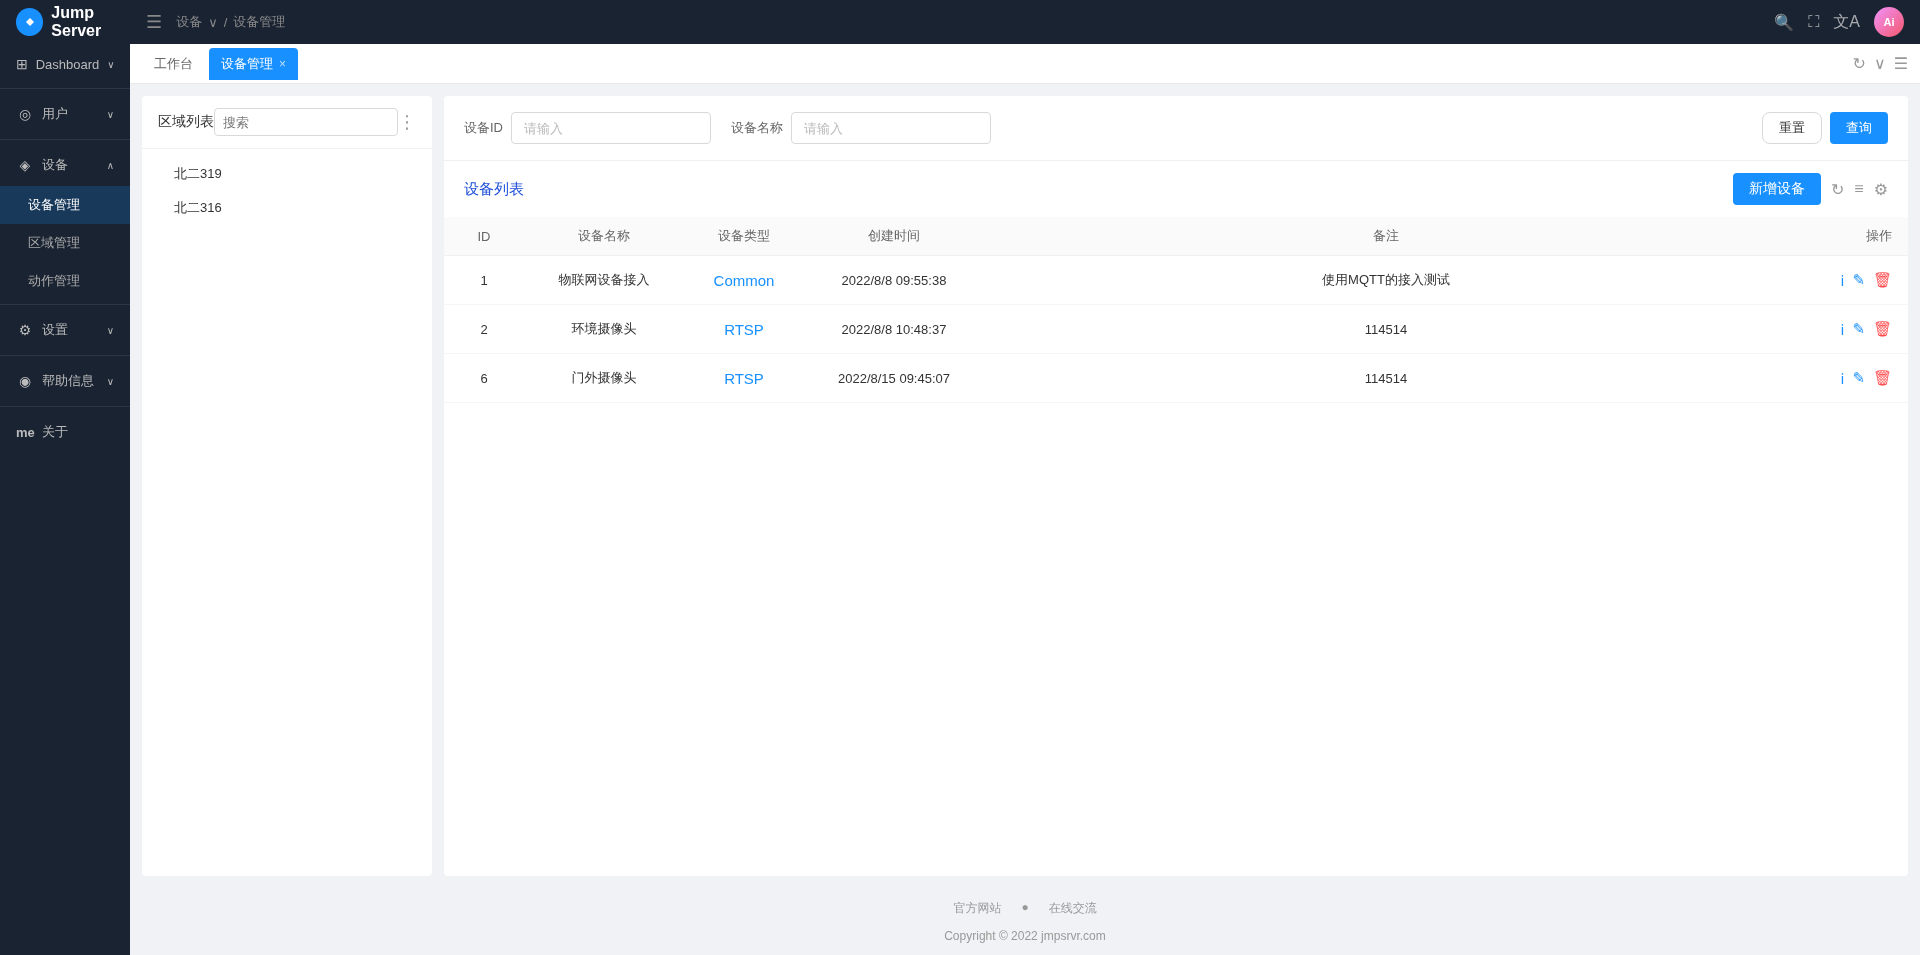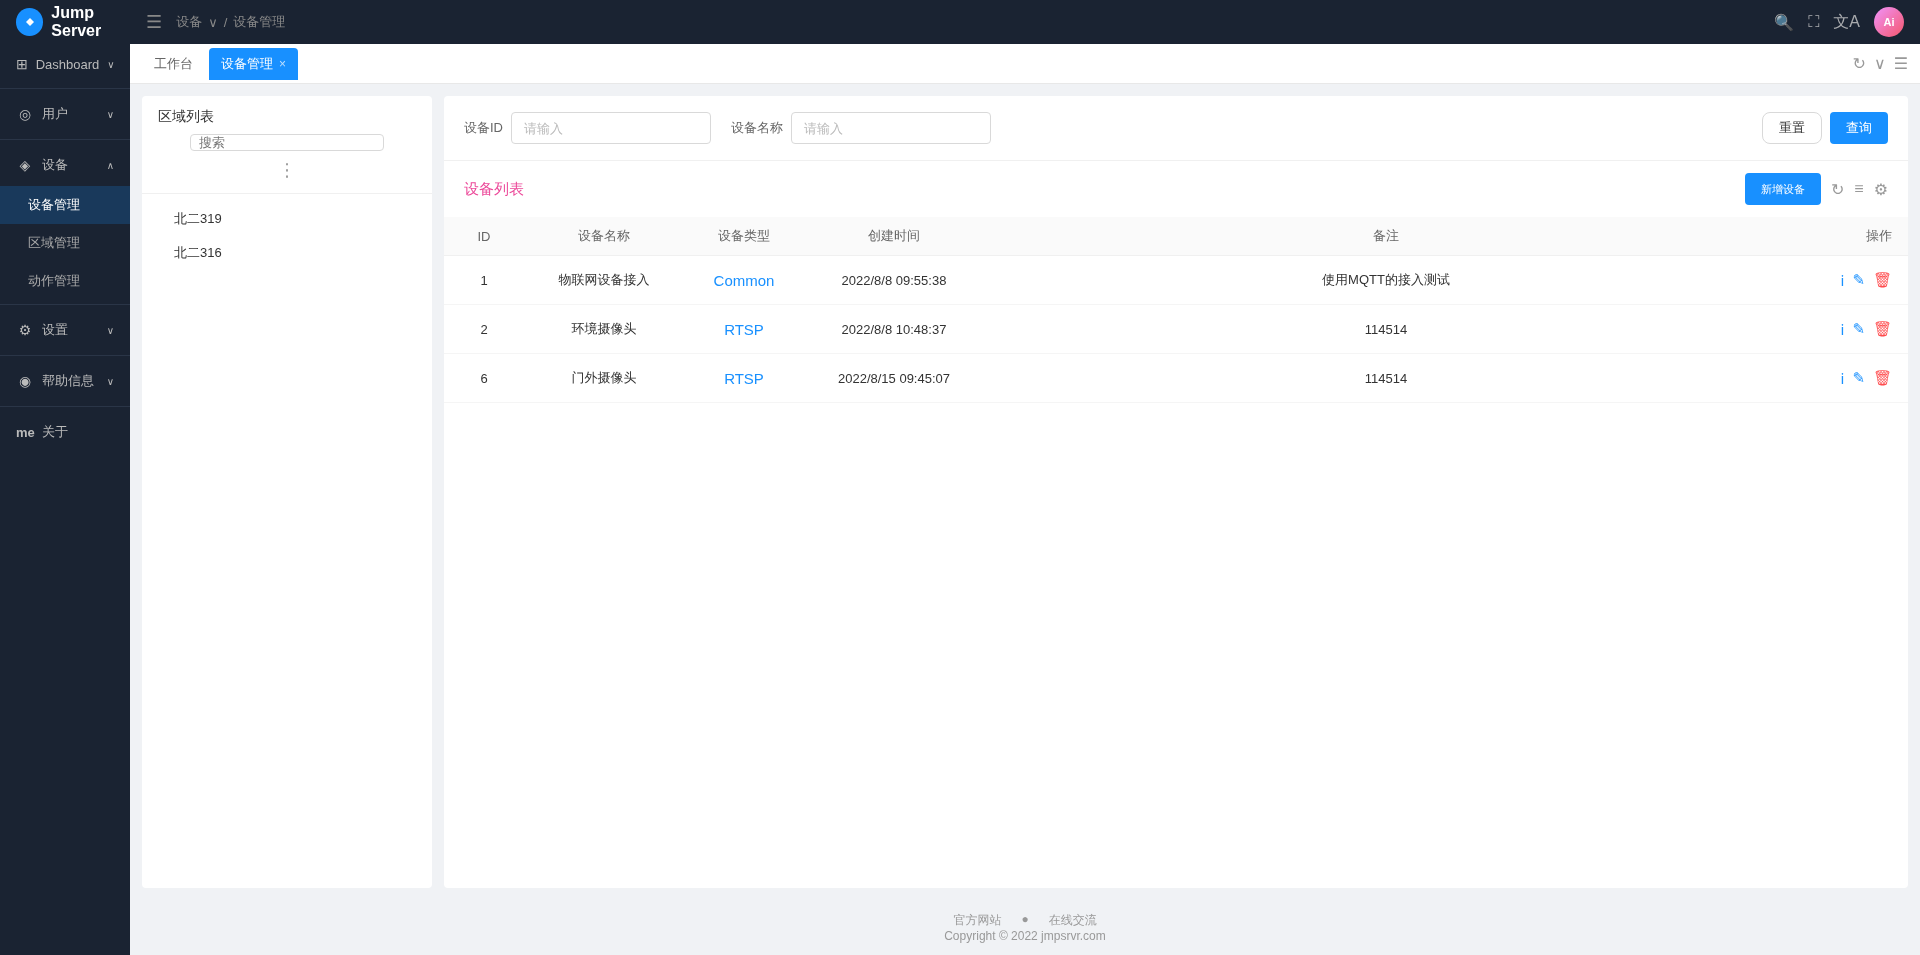--- a/index.html
+++ b/index.html
@@ -171,22 +171,21 @@
       border-radius: 4px;
       flex-shrink: 0;
       display: flex;
       flex-direction: column;
     }
     .area-panel-header {
       padding: 12px 16px;
       border-bottom: 1px solid #f0f0f0;
       display: flex;
       align-items: center;
-      gap: 8px;
-      flex-direction: column;
+      gap: 0;
     }
     .area-panel-title {
       font-size: 14px;
       font-weight: 500;
       color: #333;
       margin-right: auto;
     }
     .search-wrapper {
       display: flex;
       align-items: center;
@@ -259,31 +258,31 @@
       cursor: pointer;
       font-size: 13px;
     }
 
     .device-list-header {
       padding: 12px 20px;
       display: flex;
       align-items: center;
       justify-content: space-between;
     }
-    .device-list-title { font-size: 15px; font-weight: 500; color: #ec4899; }
+    .device-list-title { font-size: 15px; font-weight: 500; color: #1d4ed8; }
     .device-list-actions { display: flex; align-items: center; gap: 10px; }
     .btn-add {
       height: 32px;
       padding: 0 16px;
       background: #1890ff;
       color: white;
       border: none;
       border-radius: 4px;
       cursor: pointer;
-      font-size: 11px;
+      font-size: 14px;
       font-weight: 500;
     }
     .icon-action { font-size: 16px; color: #999; cursor: pointer; }
 
     
     .device-table {
       flex: 1;
       overflow-y: auto;
     }
     table {
@@ -327,21 +326,21 @@
     tbody td.col-op { text-align: right; }
 
     
     .footer {
       background: #f0f2f5;
       padding: 12px;
       text-align: center;
       font-size: 12px;
       color: #999;
     }
-    .footer-links { display: flex; justify-content: center; gap: 20px; margin-bottom: 0; }
+    .footer-links { display: flex; justify-content: center; gap: 20px; margin-bottom: 12px; }
     .footer-link { color: #999; cursor: pointer; text-decoration: none; }
   </style>
 </head>
 <body>
 
 <div class="top-bar">
   <div class="top-bar-logo">
     <div class="logo-icon">
       <svg width="18" height="18" viewBox="0 0 18 18" fill="none">
         <circle cx="9" cy="9" r="8" fill="#1890ff"></circle>

